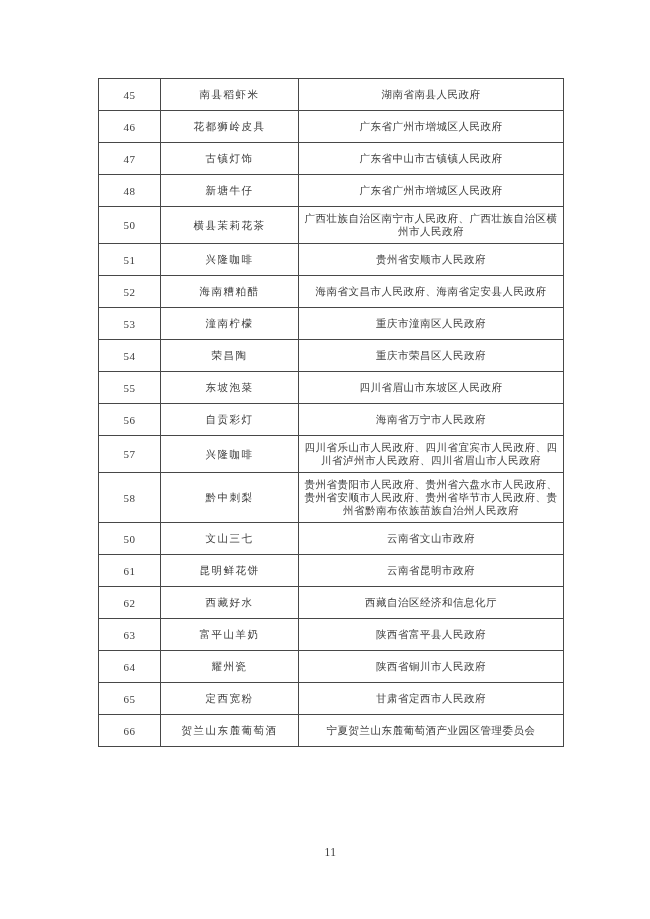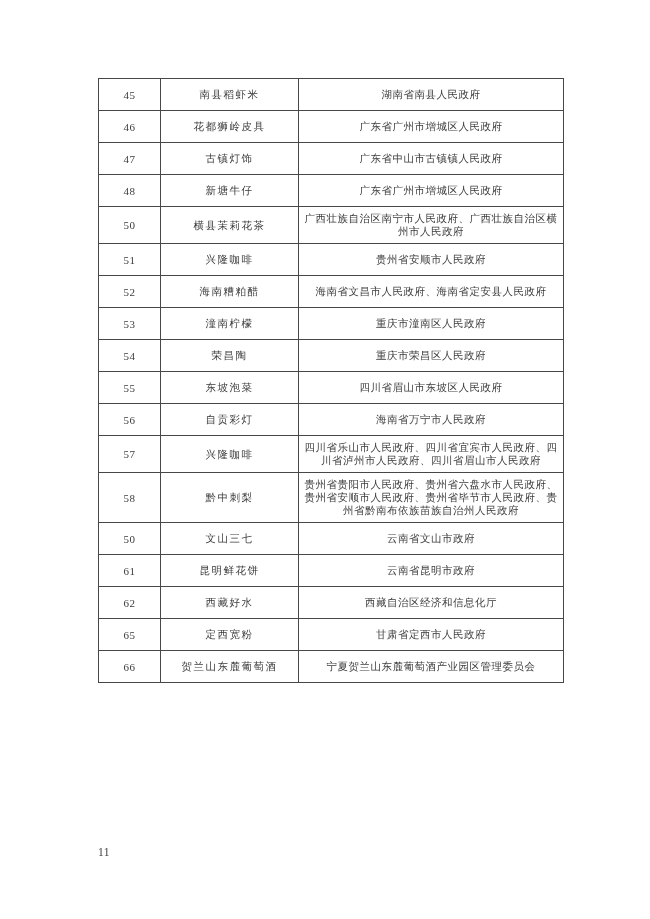--- a/index.html
+++ b/index.html
@@ -34,21 +34,21 @@
     padding: 5px 5px;
     word-break: break-all;
   }
   td.no  { letter-spacing: 0.5px; font-size: 11px; }
   td.name { letter-spacing: 1.5px; line-height: 13px; margin-top: 26px; }
   td.gov  { letter-spacing: 0.5px; line-height: 13px; }
   .page-number {
     position: absolute;
     left: 98px; top: 846px;
     width: 465px;
-    text-align: left;
+    text-align: center;
     font-size: 11.5px;
     color: #3c3c3c;
     letter-spacing: 0.5px;
   }
 </style>
 </head>
 <body>
 
 <div class="page">
   <table class="gi-table">
@@ -132,20 +132,30 @@
           <td class="no">61</td>
           <td class="name">昆明鲜花饼</td>
           <td class="gov">云南省昆明市政府</td>
         </tr>
         <tr class="table-row">
           <td class="no">62</td>
           <td class="name">西藏好水</td>
           <td class="gov">西藏自治区经济和信息化厅</td>
         </tr>
         <tr class="table-row">
+          <td class="no">63</td>
+          <td class="name">富平山羊奶</td>
+          <td class="gov">陕西省富平县人民政府</td>
+        </tr>
+        <tr class="table-row">
+          <td class="no">64</td>
+          <td class="name">耀州瓷</td>
+          <td class="gov">陕西省铜川市人民政府</td>
+        </tr>
+        <tr class="table-row">
           <td class="no">65</td>
           <td class="name">定西宽粉</td>
           <td class="gov">甘肃省定西市人民政府</td>
         </tr>
         <tr class="table-row">
           <td class="no">66</td>
           <td class="name">贺兰山东麓葡萄酒</td>
           <td class="gov">宁夏贺兰山东麓葡萄酒产业园区管理委员会</td>
         </tr>
       </tbody>

